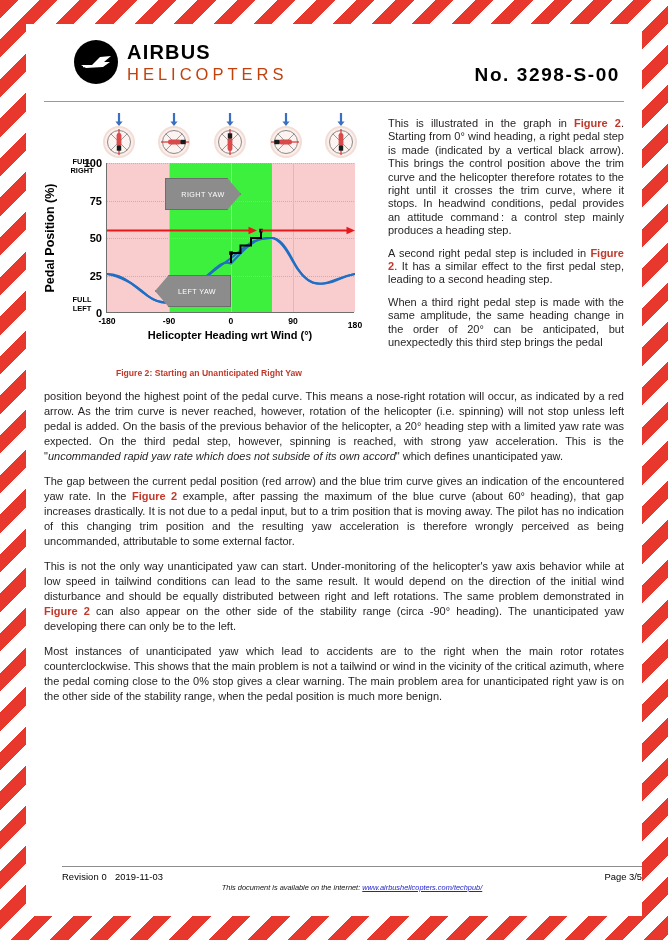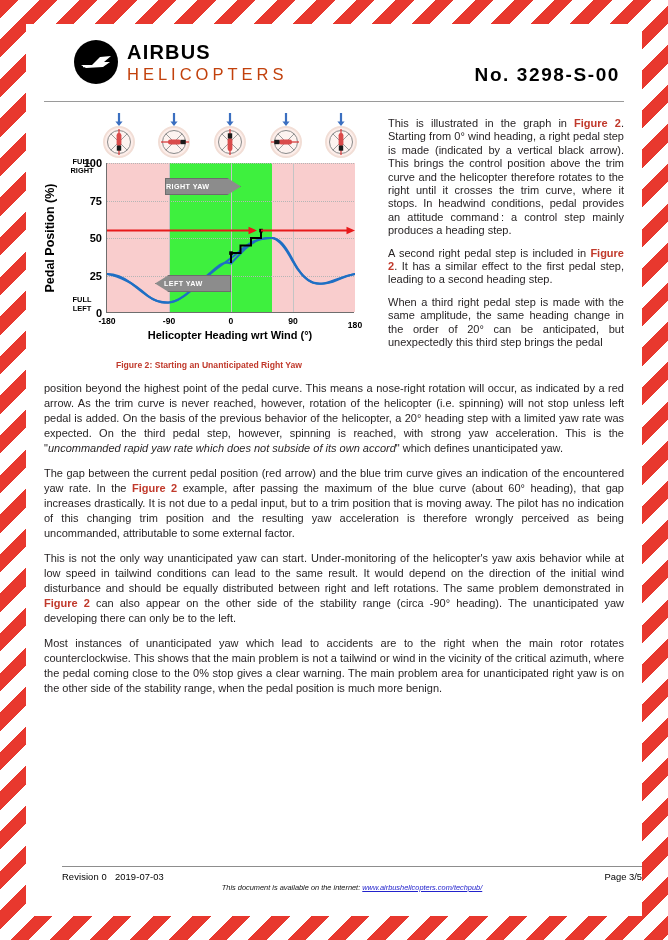--- a/index.html
+++ b/index.html
@@ -69,21 +69,21 @@
   
   .figure{position:relative;width:330px;height:245px;}
   .heli-row{
     position:absolute;left:52px;top:0px;width:268px;height:50px;
   }
   .heli{
     position:absolute;top:0;width:46px;height:50px;
   }
   .figcaption{
     text-align:center;font-size:8.6px;font-weight:bold;color:#c0392b;
-    margin-top:4px;font-family:"Liberation Sans", sans-serif;
+    margin-top:12px;font-family:"Liberation Sans", sans-serif;
   }
 
   .plotbox{
     position:absolute;left:62px;top:52px;width:248px;height:150px;
     border-left:1.4px solid #6e6e6e;border-bottom:1.4px solid #6e6e6e;
     box-sizing:border-box;
   }
   .band{position:absolute;top:0;bottom:0;}
   .band.red{background:#f9cdcd;}
   .band.green{background:#3ef03e;}
@@ -111,23 +111,23 @@
   }
   .ytitle{
     position:absolute;left:-2px;top:52px;height:150px;width:16px;
   }
   .ytitle span{
     position:absolute;left:50%;top:50%;
     transform:translate(-50%,-50%) rotate(-90deg);
     white-space:nowrap;font-size:12.5px;font-weight:bold;color:#000;
   }
   .banner{
-    position:absolute;height:17px;background:#8c8c8c;
-    display:flex;align-items:center;
-    color:#ffffff;font-size:7.2px;font-weight:bold;letter-spacing:.4px;
+    position:absolute;height:32px;background:#8c8c8c;
+    display:flex;align-items:center;justify-content:center;
+    color:#ffffff;font-size:7.2px;font-weight:normal;letter-spacing:.4px;
     border:1px solid #6d6d6d;box-sizing:border-box;
   }
   .banner.right{clip-path:polygon(0 0,82% 0,100% 50%,82% 100%,0 100%);}
   .banner.left{clip-path:polygon(18% 0,100% 0,100% 100%,18% 100%,0 50%);padding-left:8px;}
 
   
   .fullw{margin-top:11px;}
   .fullw p.t{font-size:11px;line-height:15px;margin-bottom:10px;}
 
   
@@ -335,21 +335,21 @@
         <p class="t">
           <span>This is not the only way unanticipated yaw can start. Under-monitoring of the helicopter's yaw axis behavior while at low speed in tailwind conditions can lead to the same result. It would depend on the direction of the initial wind disturbance and should be equally distributed between right and left rotations. The same problem demonstrated in </span><span class="figref">Figure 2</span><span> can also appear on the other side of the stability range (circa -90° heading). The unanticipated yaw developing there can only be to the left.</span>
         </p>
         <p class="t">Most instances of unanticipated yaw which lead to accidents are to the right when the main rotor rotates counterclockwise. This shows that the main problem is not a tailwind or wind in the vicinity of the critical azimuth, where the pedal coming close to the 0% stop gives a clear warning. The main problem area for unanticipated right yaw is on the other side of the stability range, when the pedal position is much more benign.</p>
       </div>
 
       <div class="footer">
         <div class="fline"></div>
         <div class="frow">
           <div class="frev">
-            <span>Revision 0</span>&nbsp;&nbsp;&nbsp;<span>2019-07-03</span>
+            <span>Revision 0</span>&nbsp;&nbsp;&nbsp;<span>2019-11-03</span>
           </div>
           <div>Page 3/5</div>
         </div>
         <div class="fnote">
           <span>This document is available on the internet: </span><a class="flink" href="#">www.airbushelicopters.com/techpub/</a>
         </div>
       </div>
 
     </div>
   </div>

